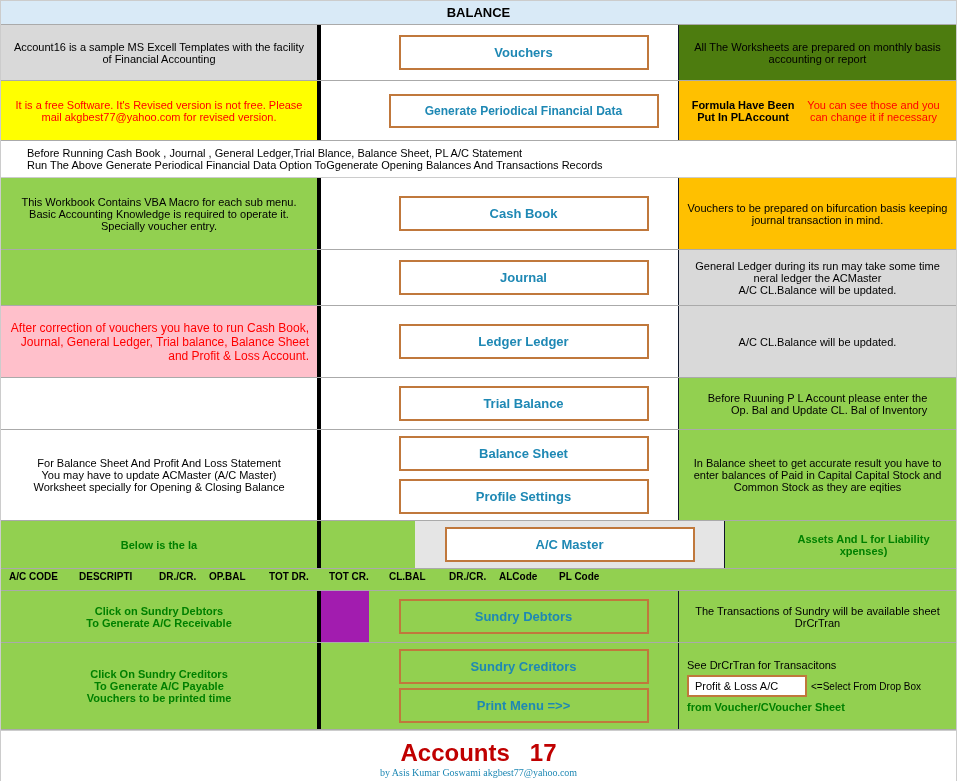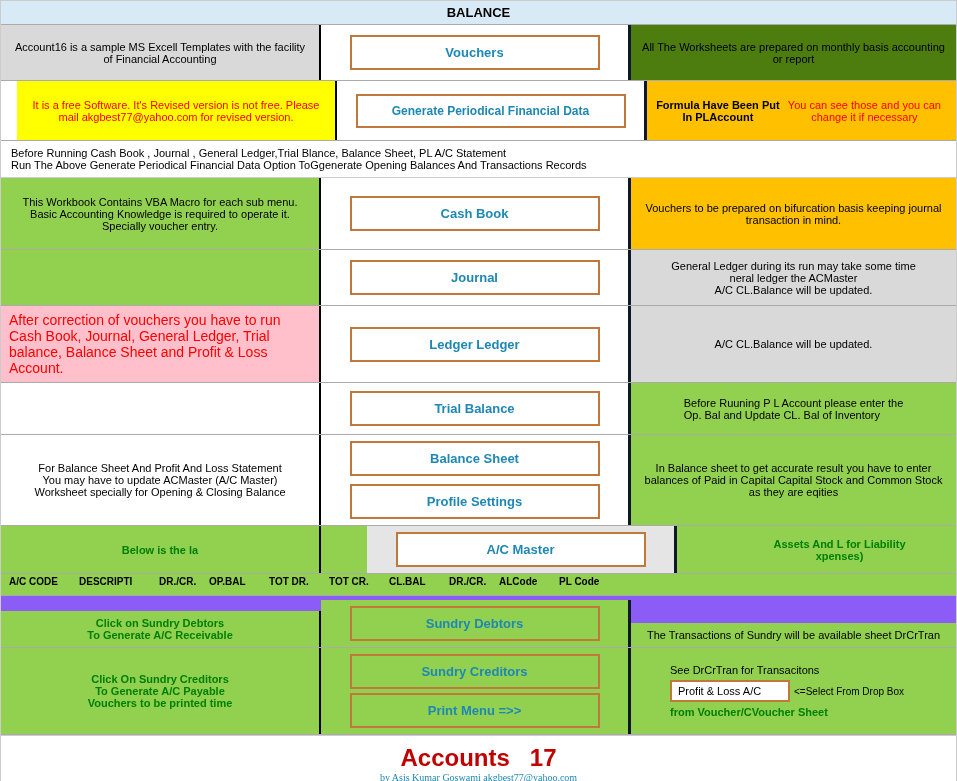--- a/index.html
+++ b/index.html
@@ -44,30 +44,31 @@
       font-weight: bold;
       padding: 8px 20px;
       cursor: pointer;
       width: 250px;
       text-align: center;
     }
     
     .col-left {
       width: 320px;
       flex-shrink: 0;
-      border-right: 2px solid #000000;
+      border-right: 4px solid #000000;
     }
     
     .col-center {
       width: 310px;
       flex-shrink: 0;
-      border-right: 3px solid #0f172a;
+      border-right: 1px solid #0f172a;
       display: flex;
       align-items: center;
       justify-content: center;
+      margin-left: 48px;
     }
     
     .col-right {
       flex: 1;
     }
     
     .row1-left {
       background: #d9d9d9;
       font-size: 11px;
       color: #000;
@@ -88,21 +89,21 @@
     }
     .row2-right {
       background: #ffc000;
       font-size: 11px;
       color: #000;
       text-align: center;
     }
     
     .info-row {
       background: #fff;
-      padding: 6px 10px;
+      padding: 6px 26px;
       font-size: 11px;
       color: #000;
       border-bottom: 1px solid #ccc;
       width: 100%;
     }
     
     .cashbook-left {
       background: #92d050;
       font-size: 11px;
       color: #000;
@@ -123,39 +124,39 @@
     }
     .journal-right {
       background: #d9d9d9;
       font-size: 11px;
       color: #000;
       text-align: center;
     }
     
     .gl-left {
       background: #ffc0cb;
-      font-size: 14px;
+      font-size: 12px;
       color: #ff0000;
-      text-align: left;
+      text-align: right;
     }
     .gl-right {
       background: #d9d9d9;
       font-size: 11px;
       color: #000;
       text-align: center;
     }
     
     .tb-left {
       background: #fff;
     }
     .tb-right {
       background: #92d050;
       font-size: 11px;
       color: #000;
-      text-align: left;
+      text-align: right;
     }
     
     .bs-left {
       background: #fff;
       font-size: 11px;
       color: #000;
       text-align: center;
       align-items: center;
     }
     .bs-right {
@@ -188,21 +189,20 @@
       background: #92d050;
       font-size: 11px;
       color: #008000;
       text-align: center;
     }
     .sc-right {
       background: #92d050;
       font-size: 11px;
       color: #000;
       text-align: center;
-      margin-left: 31px;
     }
     
     .footer {
       background: #fff;
       text-align: center;
       padding: 8px;
       border-top: 1px solid #ccc;
     }
     .footer-title {
       font-size: 24px;
@@ -248,21 +248,21 @@
       <span>Account16 is a sample MS Excell Templates with the facility of Financial Accounting</span>
     </div>
     <div class="col-center-flex col-center" style="background:#fff;">
       <button class="btn-outline">Vouchers</button>
     </div>
     <div class="cell col-right row1-right">
       <span>All The Worksheets are prepared on monthly basis accounting or report</span>
     </div>
   </div>
 
-  <div class="row border-row" style="min-height:60px;padding-left:16px;">
+  <div class="row border-row" style="min-height:60px;">
     <div class="cell col-left row2-left">
       <span>It is a free Software. It's Revised version is not free.  Please mail akgbest77@yahoo.com for revised version.</span>
     </div>
     <div class="col-center-flex col-center" style="background:#fff;">
       <button class="btn-outline" style="width:270px;font-size:12px;">Generate Periodical Financial Data</button>
     </div>
     <div class="cell col-right row2-right">
       <div style="color:#000;font-weight:bold;">Formula Have Been Put In PLAccount</div>
       <div style="color:#ff0000;">You can see those and you can change it if necessary</div>
     </div>
@@ -366,21 +366,21 @@
       <span style="width:60px;font-size:10px;font-weight:bold;">OP.BAL</span>
       <span style="width:60px;font-size:10px;font-weight:bold;">TOT DR.</span>
       <span style="width:60px;font-size:10px;font-weight:bold;">TOT CR.</span>
       <span style="width:60px;font-size:10px;font-weight:bold;">CL.BAL</span>
       <span style="width:50px;font-size:10px;font-weight:bold;">DR./CR.</span>
       <span style="width:60px;font-size:10px;font-weight:bold;">ALCode</span>
       <span style="width:60px;font-size:10px;font-weight:bold;">PL Code</span>
     </div>
   </div>
 
-  <div class="row border-row" style="background:#8b5cf6;min-height:52px;align-items:flex-end;">
+  <div class="row border-row" style="background:#a21caf;min-height:52px;">
     <div class="cell col-left sd-left" style="background:#92d050;">
       <div>
         <div style="color:#008000;font-weight:bold;">Click on Sundry Debtors</div>
         <div style="color:#008000;font-weight:bold;">To Generate A/C Receivable</div>
       </div>
     </div>
     <div class="col-center-flex col-center" style="background:#92d050;">
       <button class="btn-outline" style="background:#92d050;">Sundry Debtors</button>
     </div>
     <div class="cell col-right sd-right" style="background:#92d050;">

